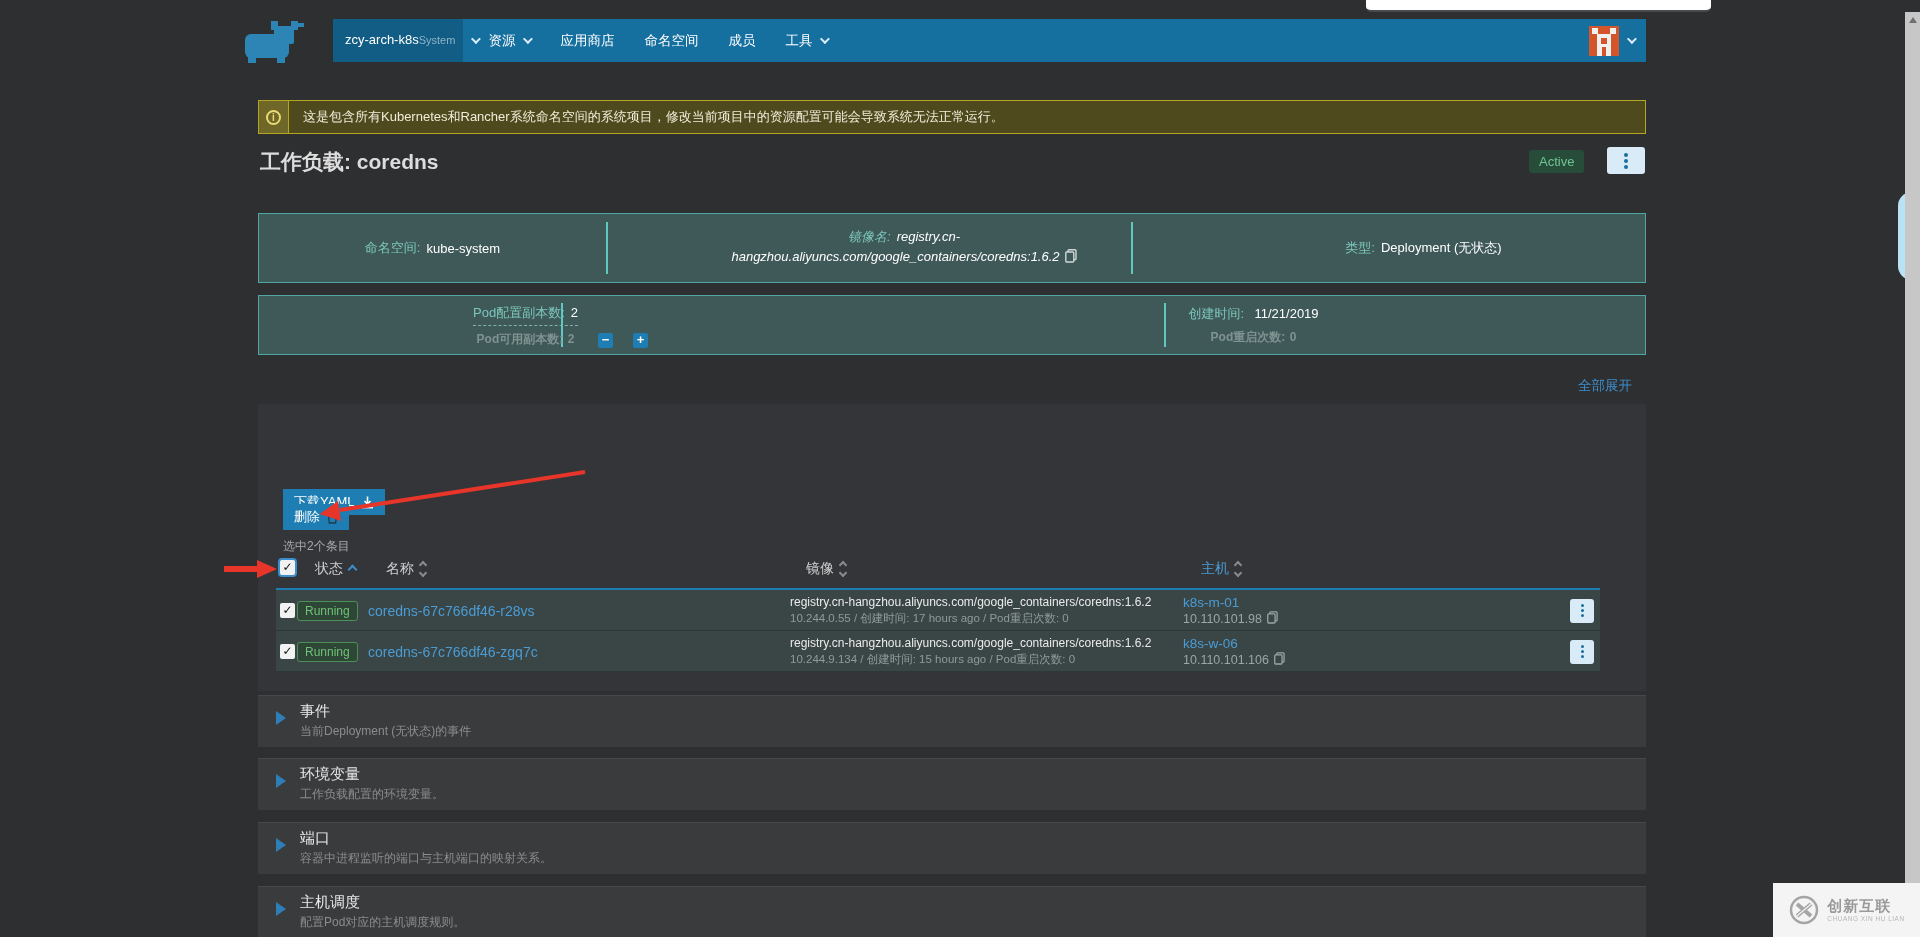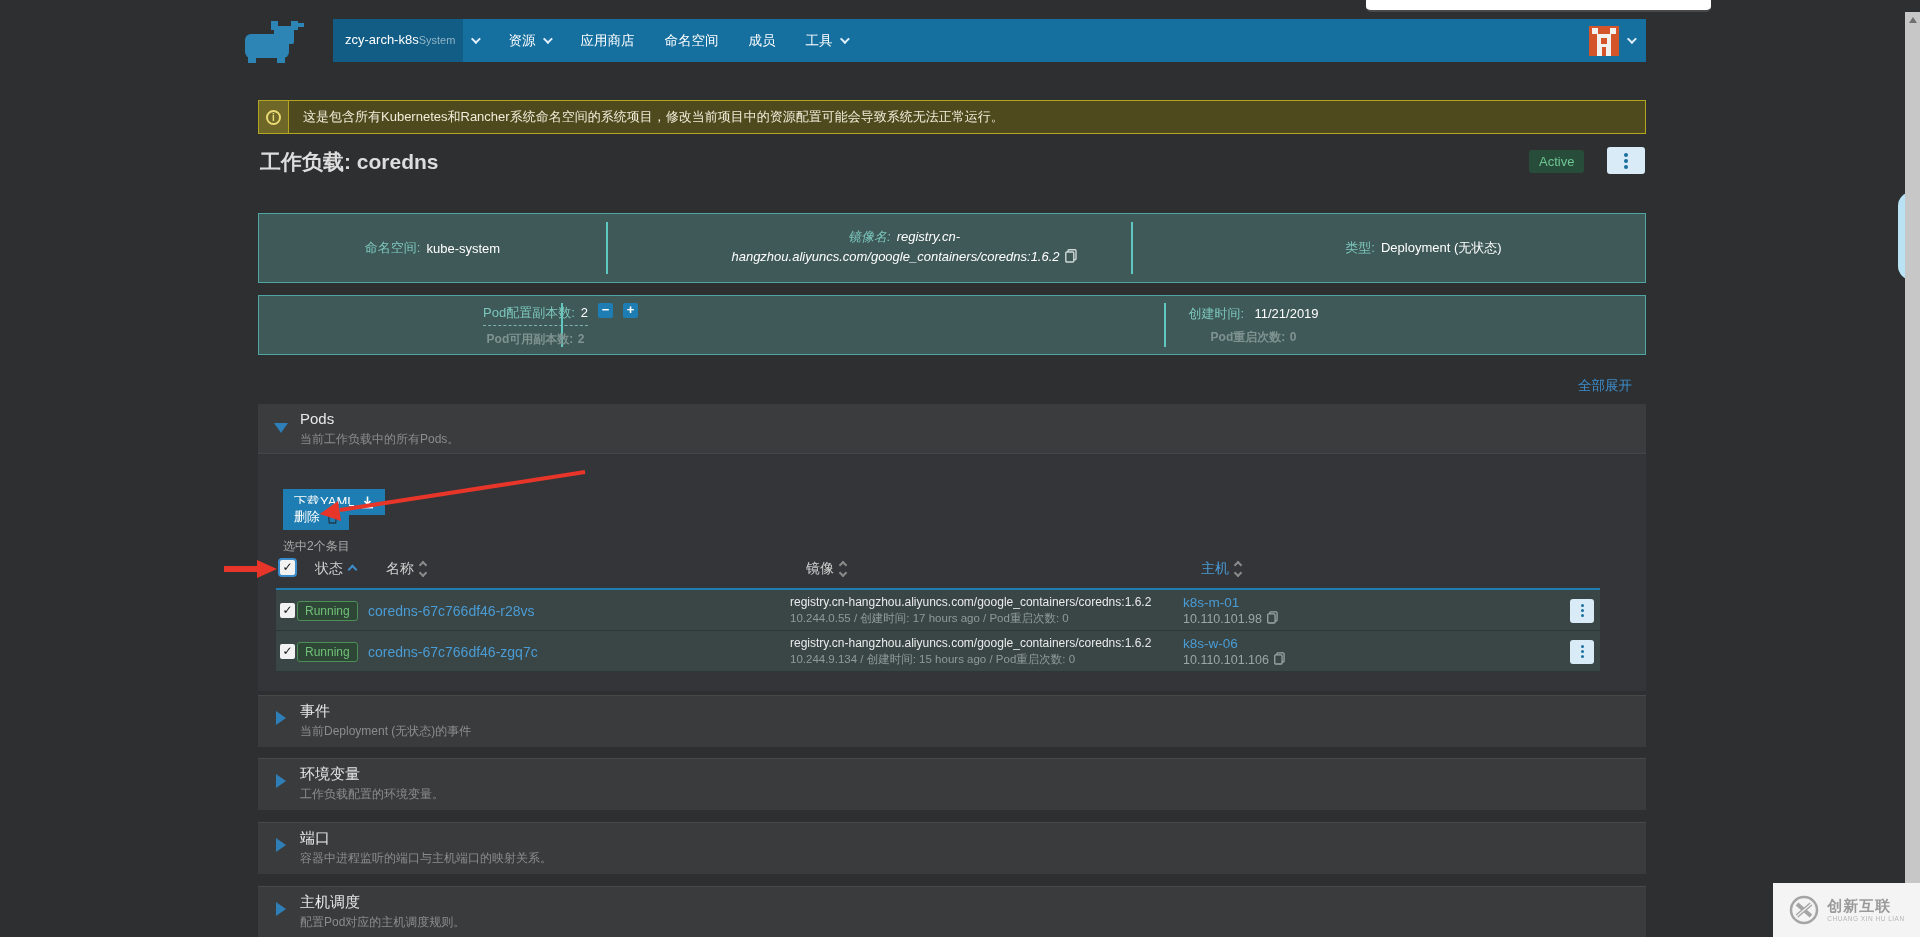--- a/index.html
+++ b/index.html
@@ -27,21 +27,21 @@
   .header-bar { left:333px; top:19px; width:1313px; height:43px;
     background:#156f9f; display:flex; align-items:center; }
   .proj-selector { height:43px; background:#115d86; display:flex; align-items:center;
     padding:0 8px 0 12px; cursor:pointer; }
   .proj-txt { display:flex; flex-direction:row; align-items:center; line-height:1.25; }
   .proj-name { font-size:13px; color:#ffffff; }
   .proj-sub  { font-size:11px; color:#8fb3c6; }
   .chev { display:inline-block; width:7px; height:7px;
     border-right:2px solid #dfeefb; border-bottom:2px solid #dfeefb;
     transform:rotate(45deg) translateY(-2px); margin-left:8px; }
-  .nav { display:flex; align-items:center; gap:30px; margin-left:30px; }
+  .nav { display:flex; align-items:center; gap:30px; margin-left:10px; }
   .nav-item { font-size:13.5px; color:#ffffff; cursor:pointer; display:flex; align-items:center; }
   .hdr-right { margin-left:auto; margin-right:12px; display:flex; align-items:center; }
   .avatar { width:30px; height:30px; display:block; }
 
   
   .banner { left:258px; top:100px; width:1388px; height:34px;
     background:#4e4a1e; border:1px solid #b5a622; display:flex; align-items:stretch; }
   .banner-icon-box { width:30px; background:#6e6727; border-right:1px solid #b5a622;
     display:flex; align-items:center; justify-content:center; }
   .info-circle { width:15px; height:15px; border:2px solid #e9da74; border-radius:50%;
@@ -62,21 +62,21 @@
   .panel { background:#3f5958; border:1px solid #4fa5a0; display:flex; }
   .panel1 { left:258px; top:213px; width:1388px; height:70px; }
   .panel2 { left:258px; top:295px; width:1388px; height:60px; }
   .pcol { display:flex; align-items:center; justify-content:center; position:relative; }
   .pdiv { position:absolute; top:12%; height:76%; width:2px; background:#5fc9c1; }
   .plabel { color:#7cc7bd; font-size:13px; margin-right:6px; white-space:nowrap; }
   .pvalue { color:#ffffff; font-size:13px; }
   .pmuted { color:#7f9391; font-size:12px;font-weight:bold; }
   .img-wrap { max-width:380px; text-align:center; line-height:1.55; font-size:13px; color:#fff; }
   .copy-ic { display:inline-block; vertical-align:-2px; margin-left:5px; cursor:pointer; }
-  .scale-box { display:flex; align-items:flex-start; gap:10px; }
+  .scale-box { display:flex; align-items:flex-end; gap:20px; }
   .scale-lines { display:flex; flex-direction:column; align-items:center; gap:3px; }
   .scale-top { border-bottom:1px dashed #7fb3ae; padding-bottom:3px; }
   .sq-btn { width:15px; height:15px; background:#1e7db2; border-radius:2px; color:#fff;
     font-size:13px; line-height:13px; text-align:center; cursor:pointer; font-weight:bold; }
   .two-line { display:flex; flex-direction:column; align-items:center; gap:4px; }
 
   .expand-all { left:1578px; top:377px; font-size:13.5px; color:#3c8dcb; cursor:pointer; }
 
   
   .pods { left:258px; top:404px; width:1388px; height:287px; background:#343538; }
@@ -273,25 +273,20 @@
         <span class="pmuted">Pod重启次数:</span>
         <span class="pmuted">0</span>
       </div>
     </div>
   </div>
 </div>
 
 <span class="abs expand-all">全部展开</span>
 
 <section class="abs pods">
-  <div class="strip-head">
-    <span class="tri-down"></span>
-    <span class="strip-title">Pods</span>
-    <span class="strip-sub">当前工作负载中的所有Pods。</span>
-  </div>
 
   <button class="btn btn-dl">
     <span>下载YAML</span>
     <svg width="13" height="13" viewBox="0 0 13 13">
         <path d="M6.5 0.5 v7 M3.5 5 l3 3 3-3" stroke="#fff" stroke-width="1.6" fill="none"></path>
         <path d="M1 11.5 h11" stroke="#fff" stroke-width="1.8"></path>
       </svg>
   </button>
   <button class="btn btn-del">
     <span>删除</span>

